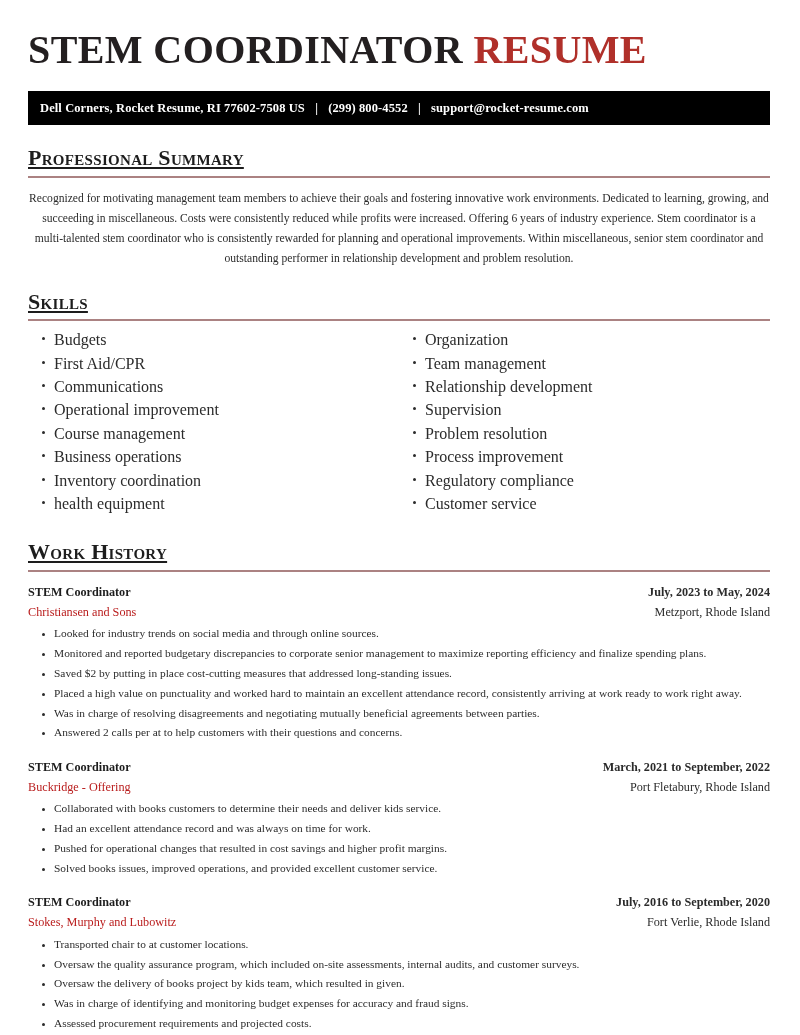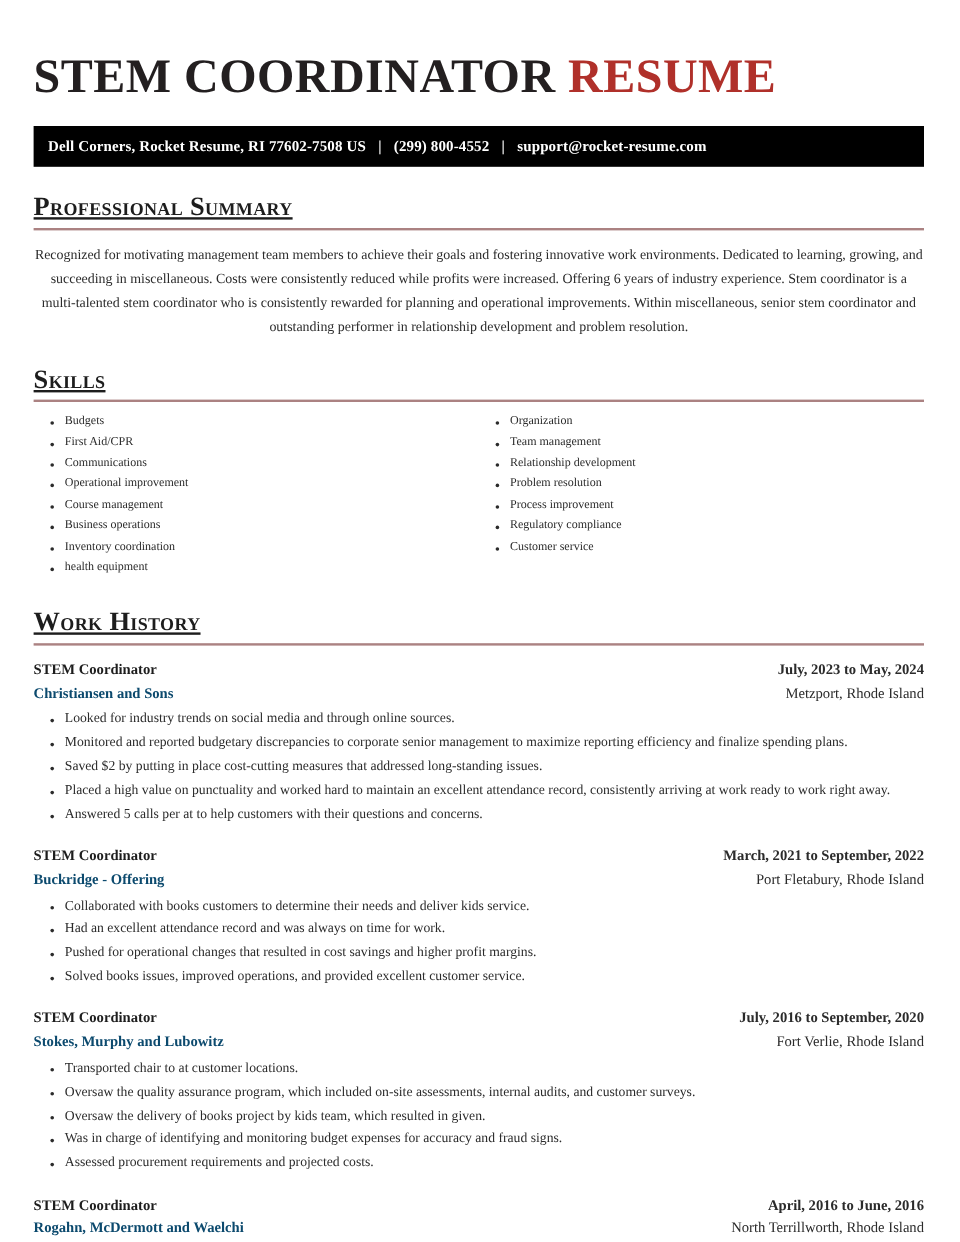--- a/index.html
+++ b/index.html
@@ -25,21 +25,21 @@
     overflow: hidden;
   }
 
   
   .doc-title {
     font-size: 40px;
     font-weight: 700;
     letter-spacing: 0.4px;
     color: #231f20;
     margin: 0;
-    padding-top: 40px;
+    padding-top: 26px;
     line-height: 1.18;
     white-space: nowrap;
   }
   .doc-title .accent { color: #b0302a; }
 
   .contact-bar {
     background: #000000;
     color: #ffffff;
     margin-top: 18px;
     height: 34px;
@@ -96,21 +96,21 @@
     width: 742px;
     column-gap: 0;
   }
   .skills-col {
     width: 50%;
     margin: 0;
     padding: 0;
     list-style: none;
   }
   .skills-col li {
-    font-size: 10px;
+    font-size: 16px;
     line-height: 1.0;
     padding: 0 0 0 26px;
     margin: 0 0 7.4px 0;
     position: relative;
     color: #2b2b2b;
   }
   .skills-col li::before {
     content: "";
     position: absolute;
     left: 14px;
@@ -138,22 +138,22 @@
   }
   .job-dates {
     font-size: 12.2px;
     font-weight: 700;
     color: #2b2b2b;
     text-align: right;
     white-space: nowrap;
   }
   .job-company {
     font-size: 12.2px;
-    font-weight: 700;
-    color: #0c4a6e;
+    font-weight: 400;
+    color: #b91c1c;
   }
   .job-location {
     font-size: 12.2px;
     font-weight: 400;
     color: #2b2b2b;
     text-align: right;
     white-space: nowrap;
   }
   .job-bullets {
     list-style: none;
@@ -217,20 +217,21 @@
           <li>Operational improvement</li>
           <li>Course management</li>
           <li>Business operations</li>
           <li>Inventory coordination</li>
           <li>health equipment</li>
         </ul>
       <ul class="skills-col" id="skills-right">
           <li>Organization</li>
           <li>Team management</li>
           <li>Relationship development</li>
+          <li>Supervision</li>
           <li>Problem resolution</li>
           <li>Process improvement</li>
           <li>Regulatory compliance</li>
           <li>Customer service</li>
         </ul>
     </div>
   </div>
 
   <div class="section">
     <h2 class="section-heading">Work History</h2>
@@ -243,21 +244,22 @@
           </div>
           <div class="job-row">
             <span class="job-company">Christiansen and Sons</span>
             <span class="job-location">Metzport, Rhode Island</span>
           </div>
           <ul class="job-bullets">
             <li>Looked for industry trends on social media and through online sources.</li>
             <li>Monitored and reported budgetary discrepancies to corporate senior management to maximize reporting efficiency and finalize spending plans.</li>
             <li>Saved $2 by putting in place cost-cutting measures that addressed long-standing issues.</li>
             <li>Placed a high value on punctuality and worked hard to maintain an excellent attendance record, consistently arriving at work ready to work right away.</li>
-            <li>Answered 5 calls per at to help customers with their questions and concerns.</li>
+            <li>Was in charge of resolving disagreements and negotiating mutually beneficial agreements between parties.</li>
+            <li>Answered 2 calls per at to help customers with their questions and concerns.</li>
           </ul>
         </div>
         <div class="job">
           <div class="job-row">
             <span class="job-title">STEM Coordinator</span>
             <span class="job-dates">March, 2021 to September, 2022</span>
           </div>
           <div class="job-row">
             <span class="job-company">Buckridge - Offering</span>
             <span class="job-location">Port Fletabury, Rhode Island</span>

